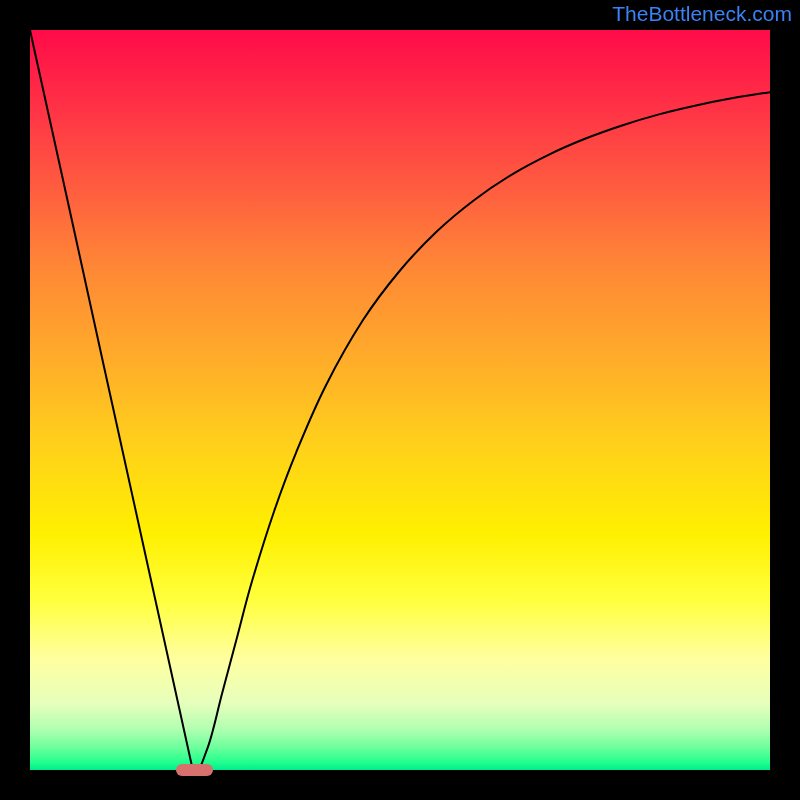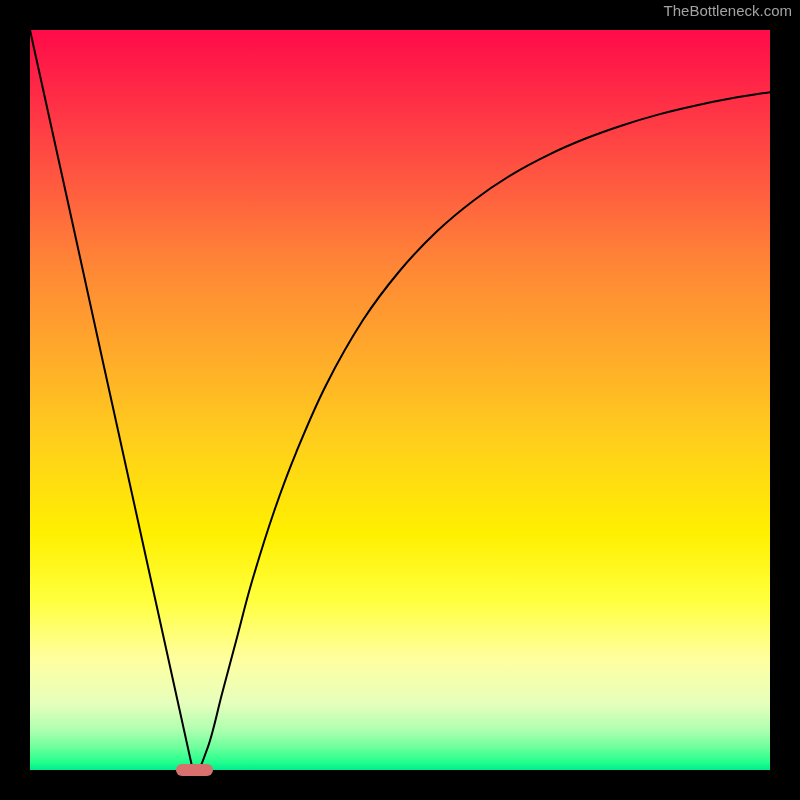--- a/index.html
+++ b/index.html
@@ -39,22 +39,22 @@
       #6bff9c 97%,
       #20ff8c 99%,
       #00eb90 100%
     );
   }
   .watermark {
     position: absolute;
     top: 2px;
     right: 8px;
     font-family: Arial, Helvetica, sans-serif;
-    font-size: 15px;
-    color: #a3a3a3;
+    font-size: 21px;
+    color: #3b82f6;
     letter-spacing: 0px;
     font-weight: 400;
   }
   svg.curve {
     position: absolute;
     left: 0;
     top: 0;
     width: 740px;
     height: 740px;
     pointer-events: none;

